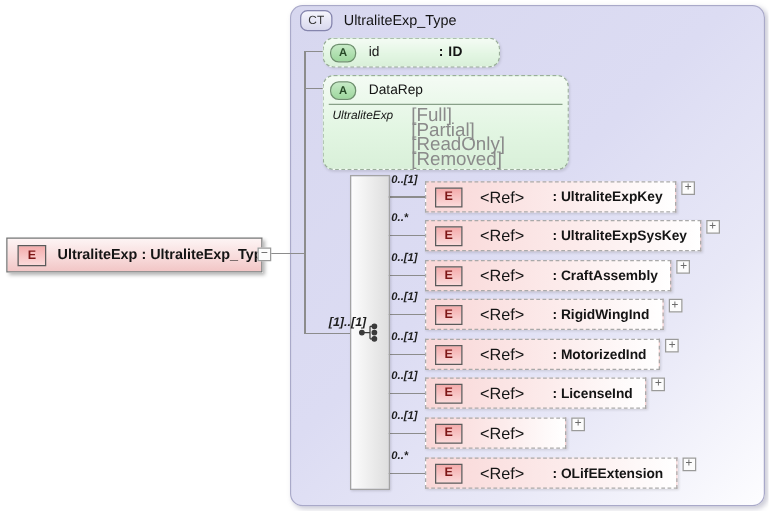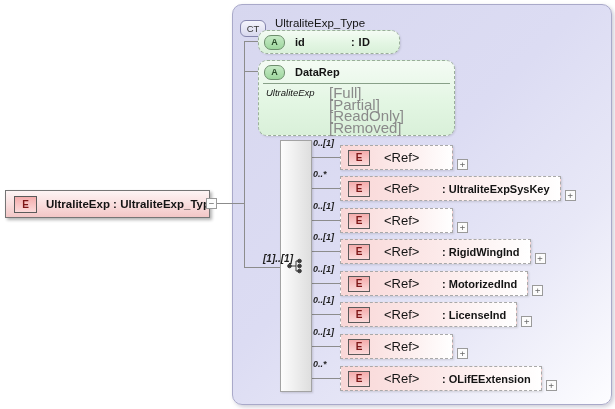--- a/index.html
+++ b/index.html
@@ -14,37 +14,37 @@
   .ct-container {
     position:absolute; left:232px; top:4px; width:378px; height:399px;
     border:1px solid #a9a9c9; border-radius:10px; z-index:1;
     background:linear-gradient(135deg,#d7d7ef 0%,#dcdcf3 45%,#e8e8f7 72%,#fdfdff 100%);
     box-shadow:2px 2px 4px rgba(110,110,140,.35);
   }
   .ct-header { position:absolute; left:240px; top:8px; display:flex; align-items:center; gap:9px; z-index:3; }
   .ct-badge {
     width:24px; height:15px; border:1px solid #8585ad; border-radius:6px;
     background:linear-gradient(#f5f5fc,#d8d8ee); font-size:9.5px; color:#333;
-    display:flex; align-items:center; justify-content:center;margin-top:12px;
+    display:flex; align-items:center; justify-content:center;
   }
   .ct-title { font-weight:normal; font-size:11.5px; color:#141414; }
 
   
   .attr-box {
     position:absolute; z-index:3; border:1px dashed #9aae9a; border-radius:9px;
     background:linear-gradient(to bottom,#f4fbf4 0%,#e3f6e3 55%,#d9f0d9 100%);
     box-shadow:1px 1px 2px rgba(0,0,0,.10);
   }
   .attr-head { display:flex; align-items:center; height:22px; padding-left:5px; }
   .a-badge {
     width:19px; height:13px; border:1px solid #6e8f6e; border-radius:7px; flex:0 0 auto;
     background:linear-gradient(#c6eac6,#9ed79e); font-size:9px; font-weight:bold; color:#274927;
     display:flex; align-items:center; justify-content:center; margin-right:10px;
   }
-  .attr-name { font-weight:bold; font-size:11px; color:#141414; width:56px; }
+  .attr-name { font-weight:normal; font-size:11px; color:#141414; width:56px; }
   .attr-name.auto { width:auto; margin-right:6px; }
   .attr-type { font-weight:bold; font-size:11px; color:#141414; letter-spacing:.4px; }
   .attr-divider { border-top:1px solid #88a088; margin:0 4px; }
   .enum-row { display:flex; padding:3px 6px 0 7px; }
   .enum-label { font-style:italic; font-size:9.5px; color:#141414; width:63px; flex:0 0 auto; }
   .enum-values { color:#8a8a8a; font-size:15px; line-height:11.5px; }
 
   
   .seq-bar {
     position:absolute; left:280px; top:140px; width:30px; height:250px; z-index:3;
@@ -72,21 +72,21 @@
 
   
   .toggle {
     width:11px; height:11px; border:1px solid #9a9a9a; background:#fcfcfc; z-index:4;
     font-size:9px; color:#6b6b6b; display:flex; align-items:center; justify-content:center;
     line-height:1; box-sizing:border-box; font-family:"DejaVu Sans Mono", monospace;
   }
   .root-toggle { position:absolute; left:206px; top:198px; }
 
   
-  .child-row { position:absolute; left:340px; height:25px; display:flex; align-items:flex-end; z-index:3; }
+  .child-row { position:absolute; left:340px; height:25px; display:flex; align-items:flex-start; z-index:3; }
   .child-box {
     height:25px; box-sizing:border-box; border:1px dashed #a9a9a9;
     background:linear-gradient(to right,#f9d7d7 0%,#fcebeb 55%,#ffffff 100%);
     box-shadow:1px 1px 2px rgba(0,0,0,.13);
     display:flex; align-items:center; white-space:nowrap; padding:0 10px 0 7px;
   }
   .child-box .e-badge { width:20px; height:14px; margin:0 14px 0 0; }
   .ref-label { font-weight:normal; font-size:13px; color:#141414; width:58px; flex:0 0 auto; }
   .child-name { font-weight:bold; font-size:11px; color:#141414; }
   .child-row .toggle { margin-left:4px; }
@@ -173,39 +173,41 @@
     </svg>
   </div>
   <div class="seq-card">[1]..[1]</div>
 
   <div id="rows-host">
     <div class="child-row" style="top: 145px;">
       <span class="card-label">0..[1]</span>
       <div class="child-box">
         <span class="e-badge">E</span>
         <span class="ref-label">&lt;Ref&gt;</span>
+        <span class="child-name">: UltraliteExpKey</span>
       </div>
       <div class="toggle">+</div>
     </div>
 
     <div class="child-row" style="top: 176px;">
       <span class="card-label">0..*</span>
       <div class="child-box">
         <span class="e-badge">E</span>
         <span class="ref-label">&lt;Ref&gt;</span>
         <span class="child-name">: UltraliteExpSysKey</span>
       </div>
       <div class="toggle">+</div>
     </div>
 
     <div class="child-row" style="top: 208px;">
       <span class="card-label">0..[1]</span>
       <div class="child-box">
         <span class="e-badge">E</span>
         <span class="ref-label">&lt;Ref&gt;</span>
+        <span class="child-name">: CraftAssembly</span>
       </div>
       <div class="toggle">+</div>
     </div>
 
     <div class="child-row" style="top: 239px;">
       <span class="card-label">0..[1]</span>
       <div class="child-box">
         <span class="e-badge">E</span>
         <span class="ref-label">&lt;Ref&gt;</span>
         <span class="child-name">: RigidWingInd</span>

